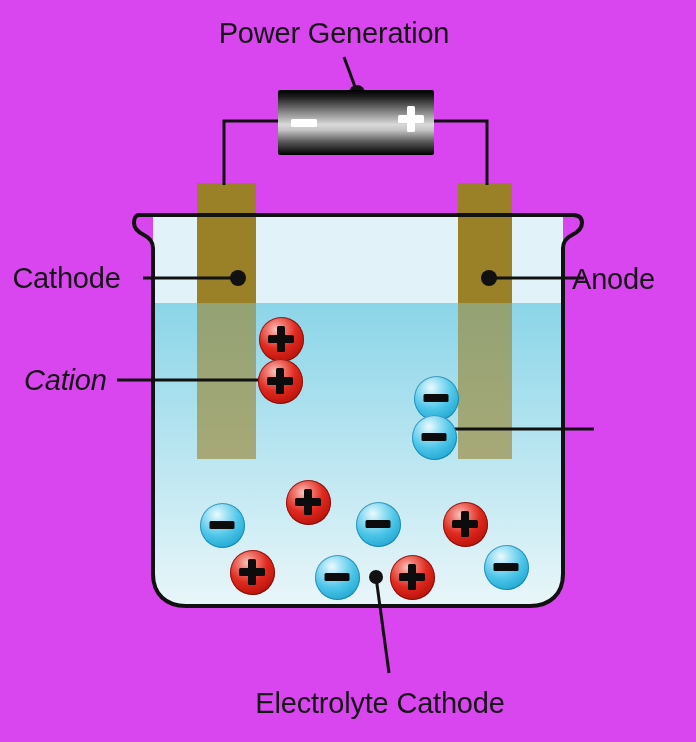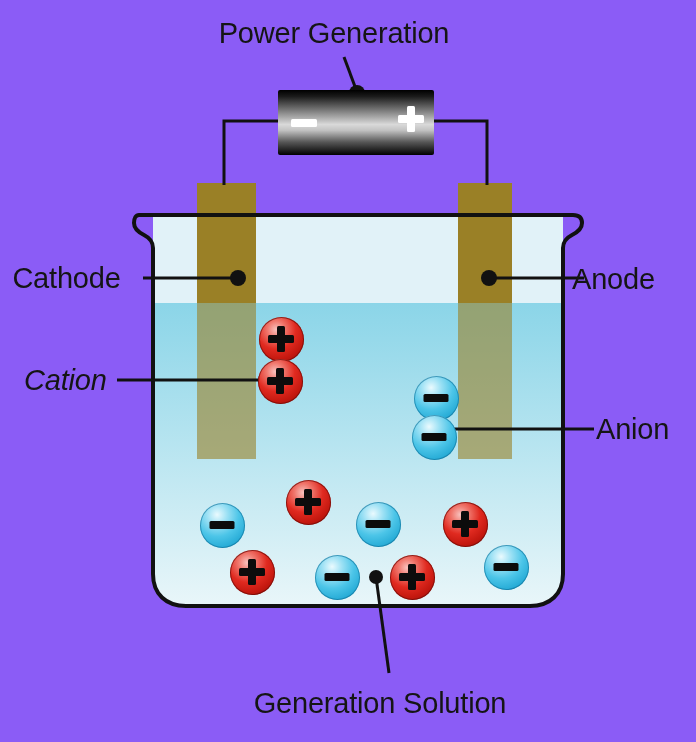--- a/index.html
+++ b/index.html
@@ -1,17 +1,17 @@
 <!DOCTYPE html>
 <html style="--electrode: #9a8026; --electrode-submerged: rgba(154,128,38,0.6); --water-top: #8bd5e8; --water-bottom: #e9f6f9; --beaker-air: #e1f2f8; --cation: #e02a20; --anion: #4cc5e8; --outline: #111111;"><head>
 <meta charset="utf-8">
 <style>
   html,body{margin:0;padding:0;background:#ffffff;}
   .stage{
-    position:relative;width:696px;height:742px;background:#8b5cf6;overflow:hidden;
+    position:relative;width:696px;height:742px;background:#d946ef;overflow:hidden;
     font-family:"Liberation Sans", sans-serif;
   }
   .stage svg{position:absolute;left:0;top:0;}
   .label{
     position:absolute;color:#151515;font-size:29px;line-height:34px;
     white-space:nowrap;letter-spacing:-0.2px;
   }
   .label-power{left:184px;top:16px;width:300px;text-align:center;}
   .label-cathode{left:0px;top:261px;width:133px;text-align:center;}
   .label-cation{left:24px;top:363px;font-style:italic;}
@@ -141,16 +141,15 @@
       </div>
       <div class="ion anion" style="left: 483.5px; top: 544.5px;">
         <span class="sign minus"></span>
       </div>
     </div>
 
   <div class="label label-power">Power Generation</div>
   <div class="label label-cathode">Cathode</div>
   <div class="label label-anode">Anode</div>
   <div class="label label-cation">Cation</div>
-  <div class="label label-anion">Anion</div>
-  <div class="label label-electrolyte">Generation Solution</div>
+  <div class="label label-electrolyte">Electrolyte Cathode</div>
 
 </div>
 
 </body></html>

